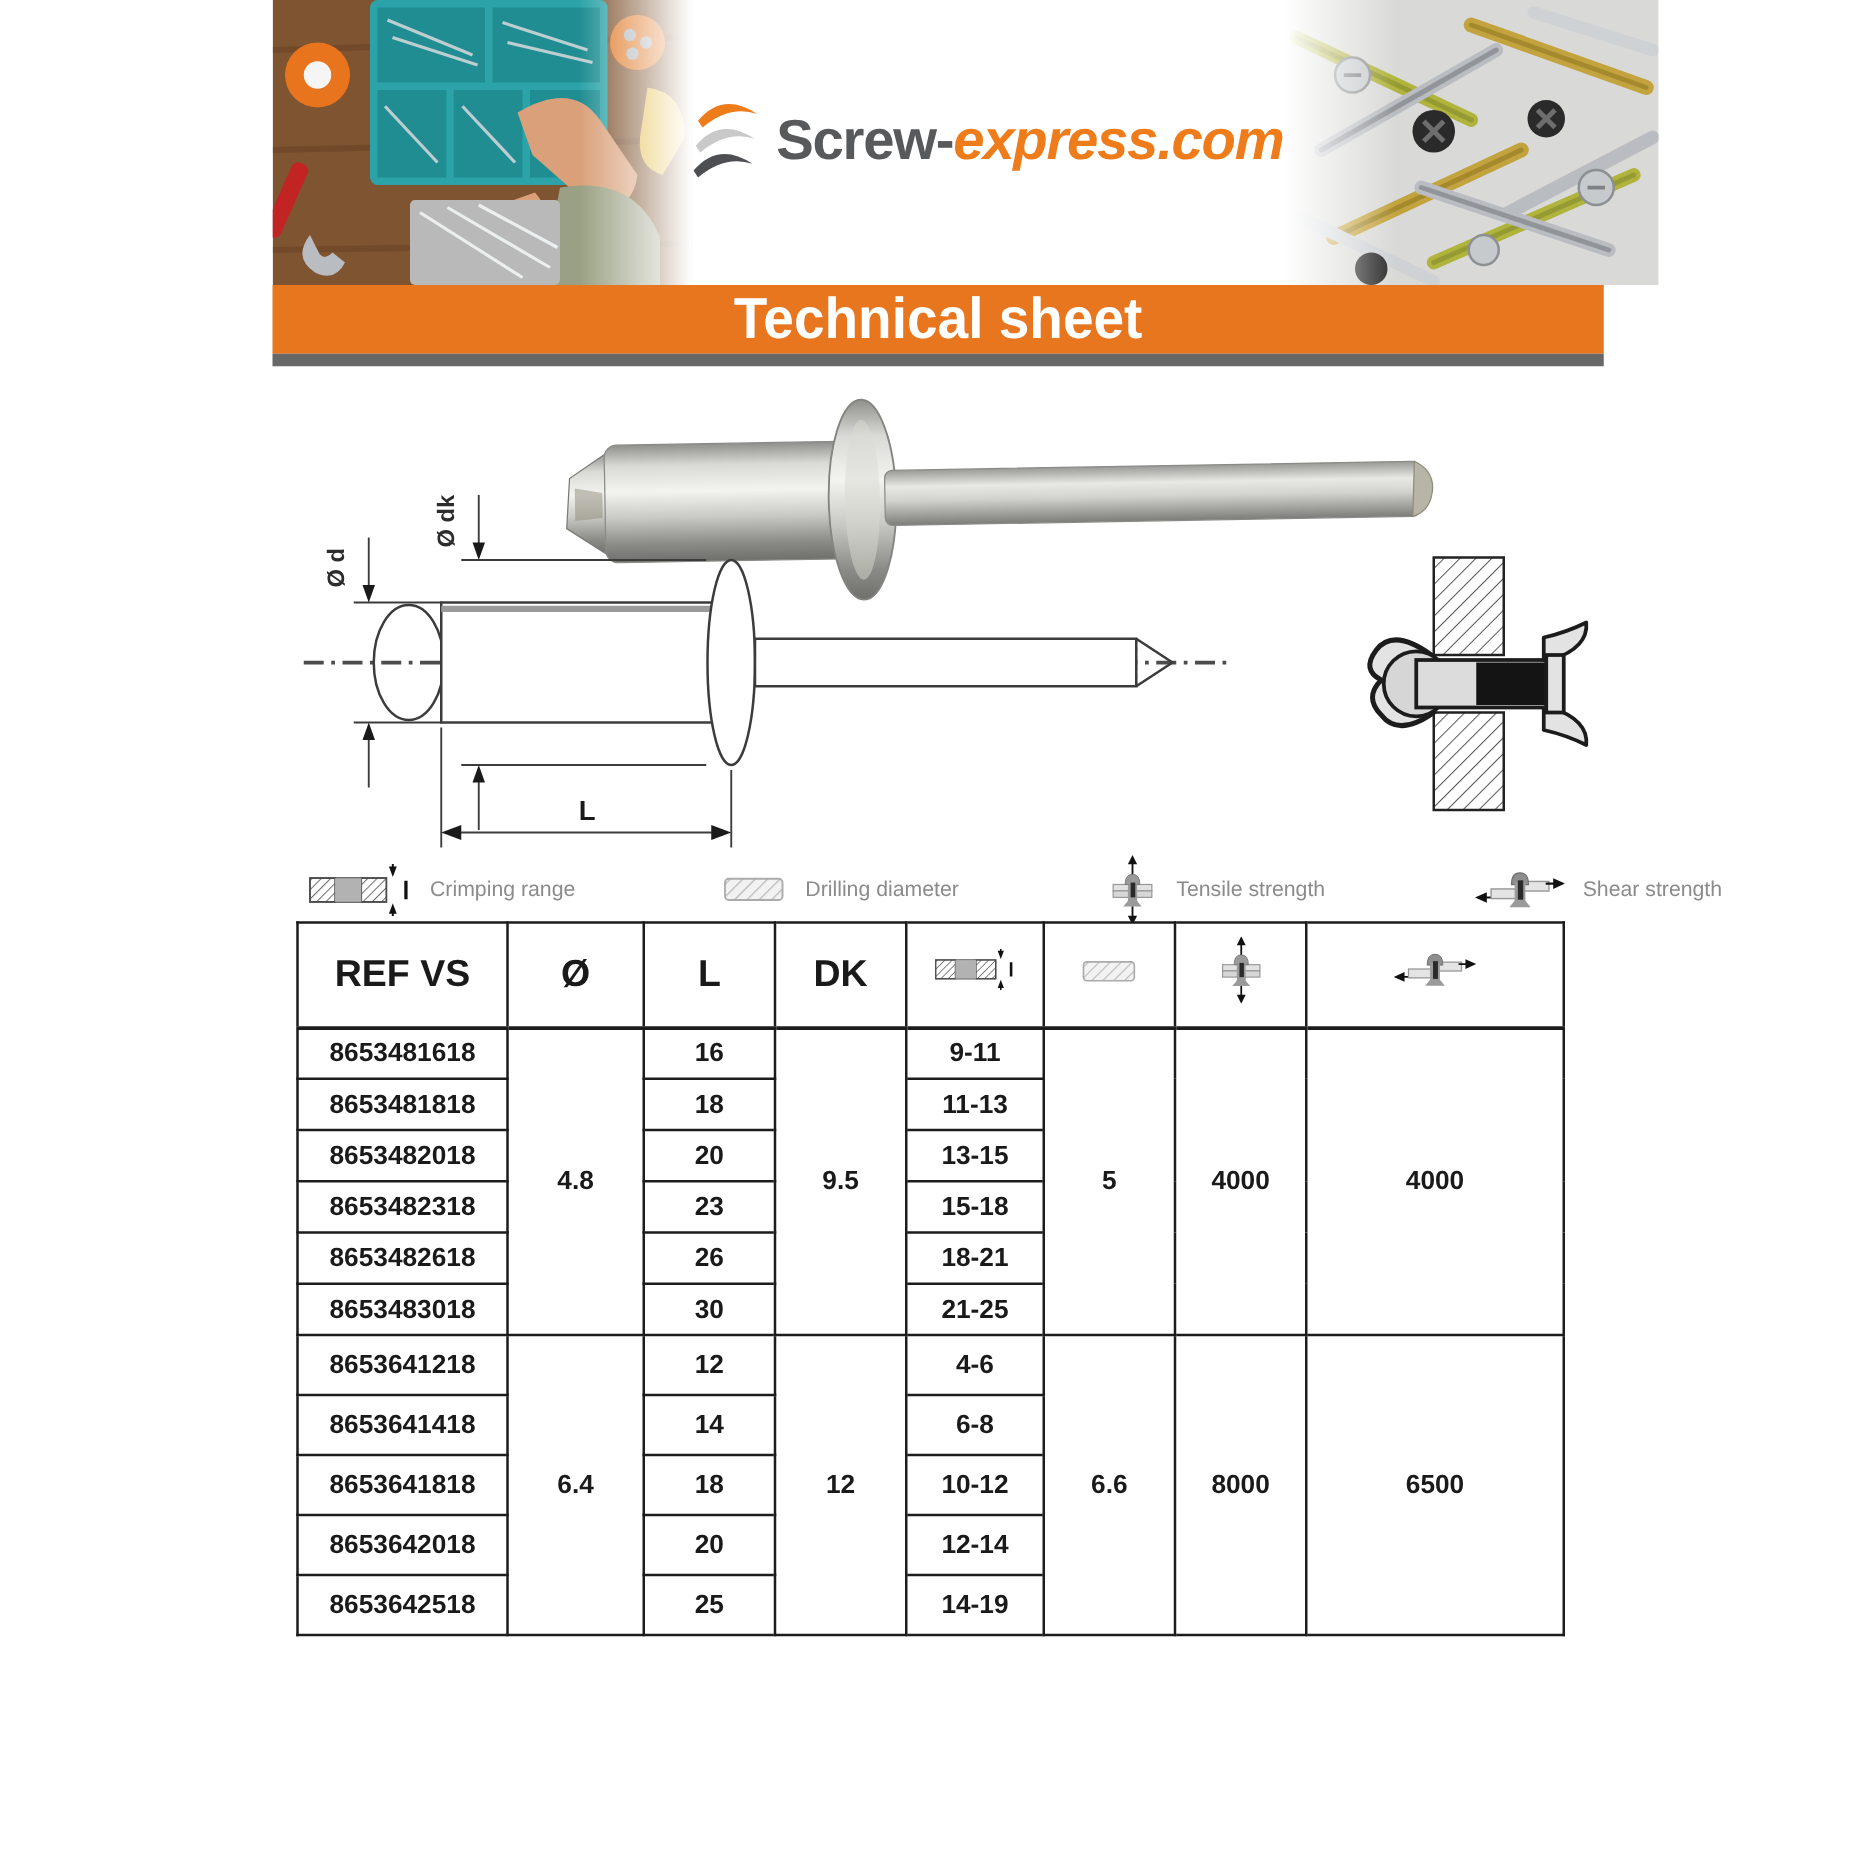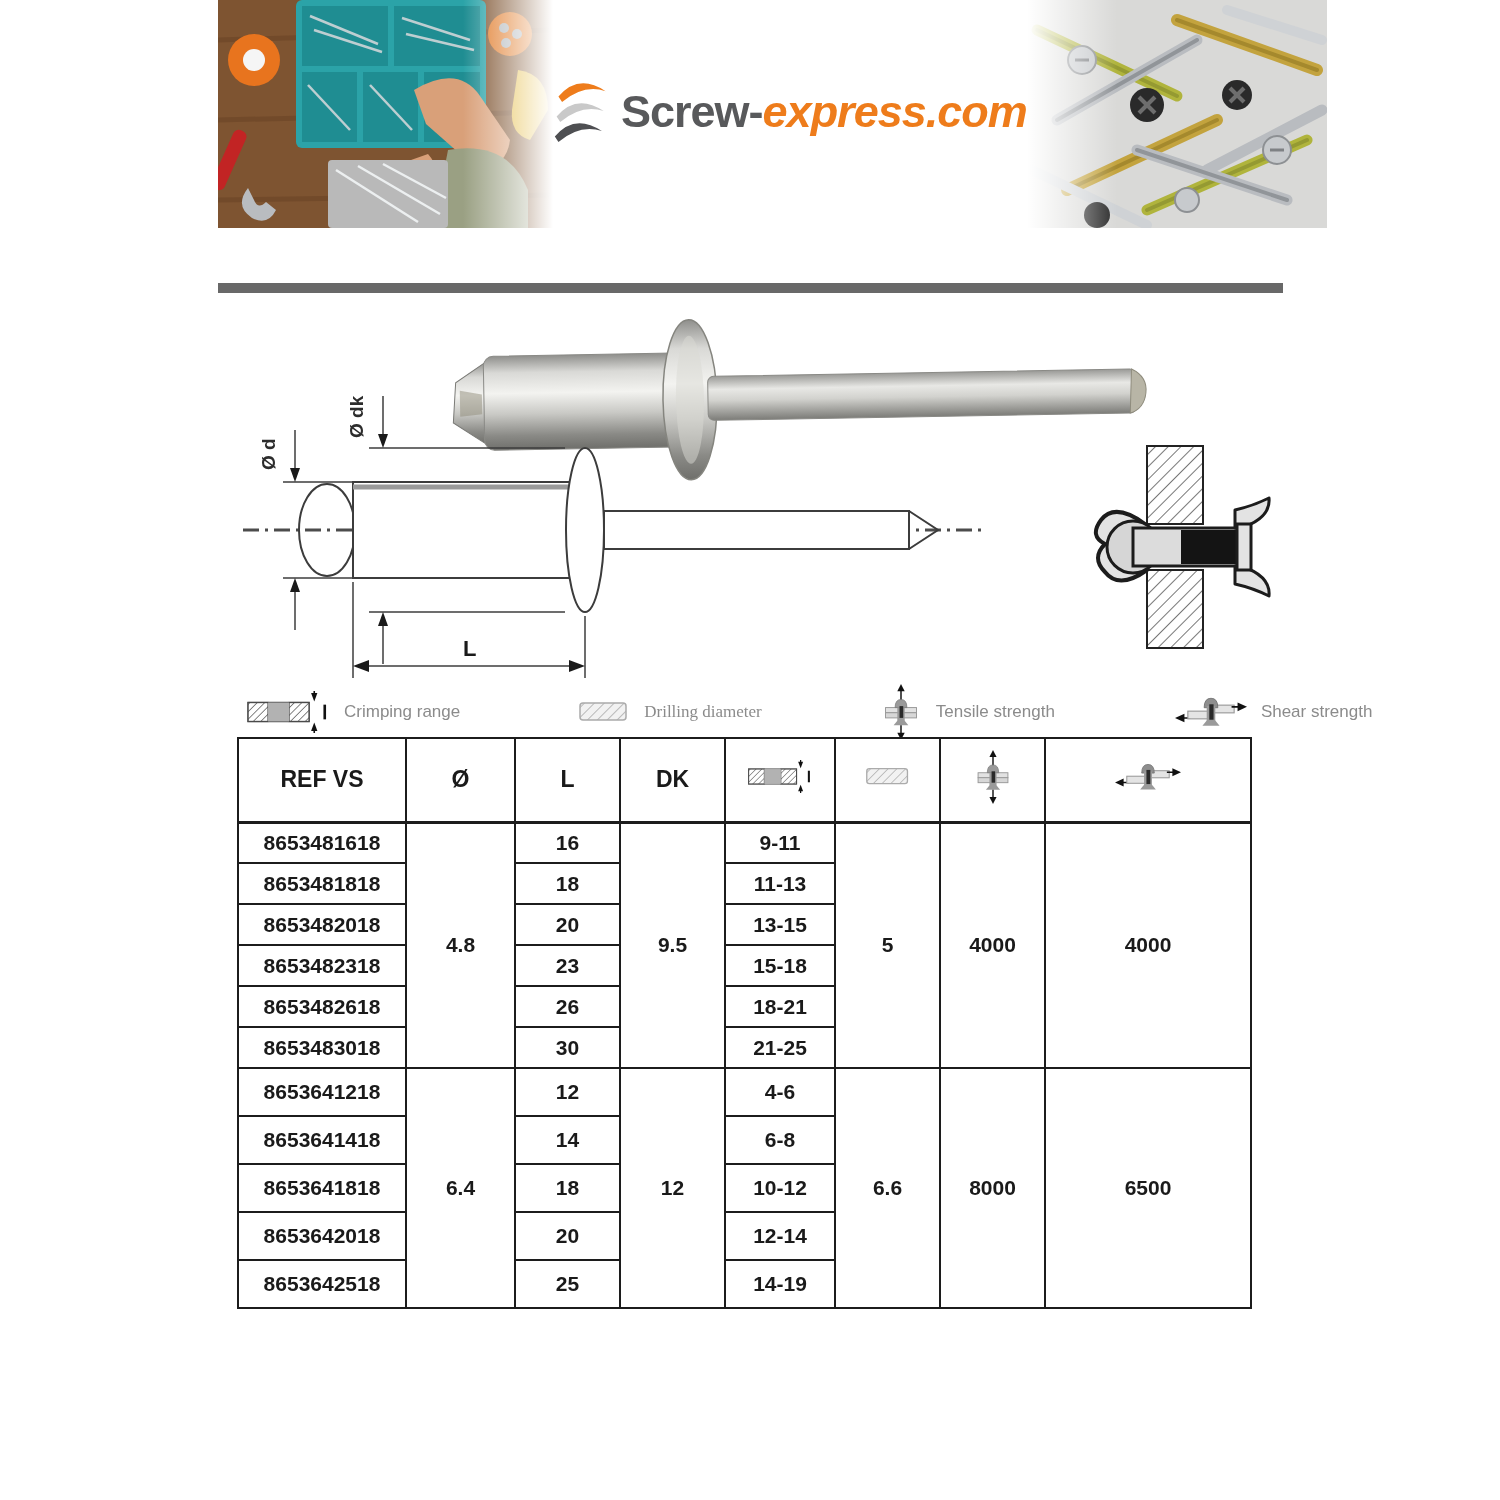--- a/index.html
+++ b/index.html
@@ -29,21 +29,21 @@
   .legend{top:692px;height:40px;display:flex;align-items:center;}
   .legend-item{display:flex;align-items:center;}
   .legend-label{color:#8b8b8b;font-size:17px;margin-left:14px;white-space:nowrap;}
 
   
   table.spec{position:absolute;left:237px;top:737px;width:1013px;border-collapse:collapse;
              table-layout:fixed;}
   table.spec th,table.spec td{border:2px solid #1c1c1c;text-align:center;vertical-align:middle;
              font-weight:bold;background:#fff;}
   table.spec thead tr{height:84px;}
-  table.spec th{font-size:23px;}
+  table.spec th{font-size:30px;}
   table.spec td{font-size:21px;}
   table.spec thead th{border-bottom:3px solid #1c1c1c;}
   tr.g0{height:41px;} tr.g1{height:48px;margin-left:42px;}
   col.c-ref{width:168px;} col.c-dia{width:109px;} col.c-l{width:105px;} col.c-dk{width:105px;}
   col.c-crimp{width:110px;} col.c-drill{width:105px;} col.c-tens{width:105px;} col.c-shear{width:206px;}
 
   
   .footer{top:1457px;height:43px;background:#5e5e5e;display:flex;align-items:center;justify-content:flex-end;}
   .footer-email{color:#fff;font-weight:bold;font-size:21px;padding-right:16px;letter-spacing:0.2px;}
 
@@ -250,20 +250,23 @@
         </g>
         <g stroke="#7e8184" stroke-width="3">
           <line x1="48" y1="60" x2="62" y2="60"></line>
             <line x1="243" y1="150" x2="257" y2="150"></line>
         </g>
       </svg>
       <div class="fadeL"></div>
     </div>
   </div>
 
+  <div class="content-col banner abs">
+    <div class="banner-title">Technical sheet</div>
+  </div>
   <div class="content-col banner-strip abs"></div>
 
   <svg class="abs" style="left:390px;top:305px;" width="800" height="190">
     <g transform="rotate(-1 400 95)">
       <path d="M96 52 L66 72 L63 112 L96 134 Z" fill="url(#gMetal)" stroke="#7a7a76" stroke-width="1"></path>
       <path d="M70 80 L92 84 L92 104 L70 106 Z" fill="#8f8c7a" opacity="0.5"></path>
       <rect x="94" y="46" width="200" height="94" rx="10" fill="url(#gMetal)" stroke="#8a8a86" stroke-width="1"></rect>
       <ellipse cx="300" cy="93" rx="27" ry="80" fill="url(#gMetal)" stroke="#85857f" stroke-width="1.5"></ellipse>
       <ellipse cx="300" cy="93" rx="14" ry="64" fill="#d9d9d4" opacity="0.5"></ellipse>
       <rect x="318" y="70" width="428" height="44" rx="6" fill="url(#gStem)" stroke="#8a8a86" stroke-width="1"></rect>
@@ -334,21 +337,21 @@
     <rect x="152" y="84" width="14" height="46" fill="#e3e3e3" stroke="#1c1c1c" stroke-width="3"></rect>
   </svg>
 
   <div class="content-col legend abs">
     <div class="legend-item" style="margin-left:28px;text-align:right;">
       <svg width="84" height="42" viewBox="0 0 80 40">
           <use href="#sym-crimp"></use>
         </svg>
       <span class="legend-label">Crimping range</span>
     </div>
-    <div class="legend-item" style="margin-left:118px;font-family:Liberation Serif, serif;">
+    <div class="legend-item" style="margin-left:118px;">
       <svg width="52" height="26">
           <use href="#sym-drill"></use>
         </svg>
       <span class="legend-label">Drilling diameter</span>
     </div>
     <div class="legend-item" style="margin-left:118px;">
       <svg width="42" height="56" viewBox="0 0 56 76">
           <use href="#sym-tensile"></use>
         </svg>
       <span class="legend-label">Tensile strength</span>

